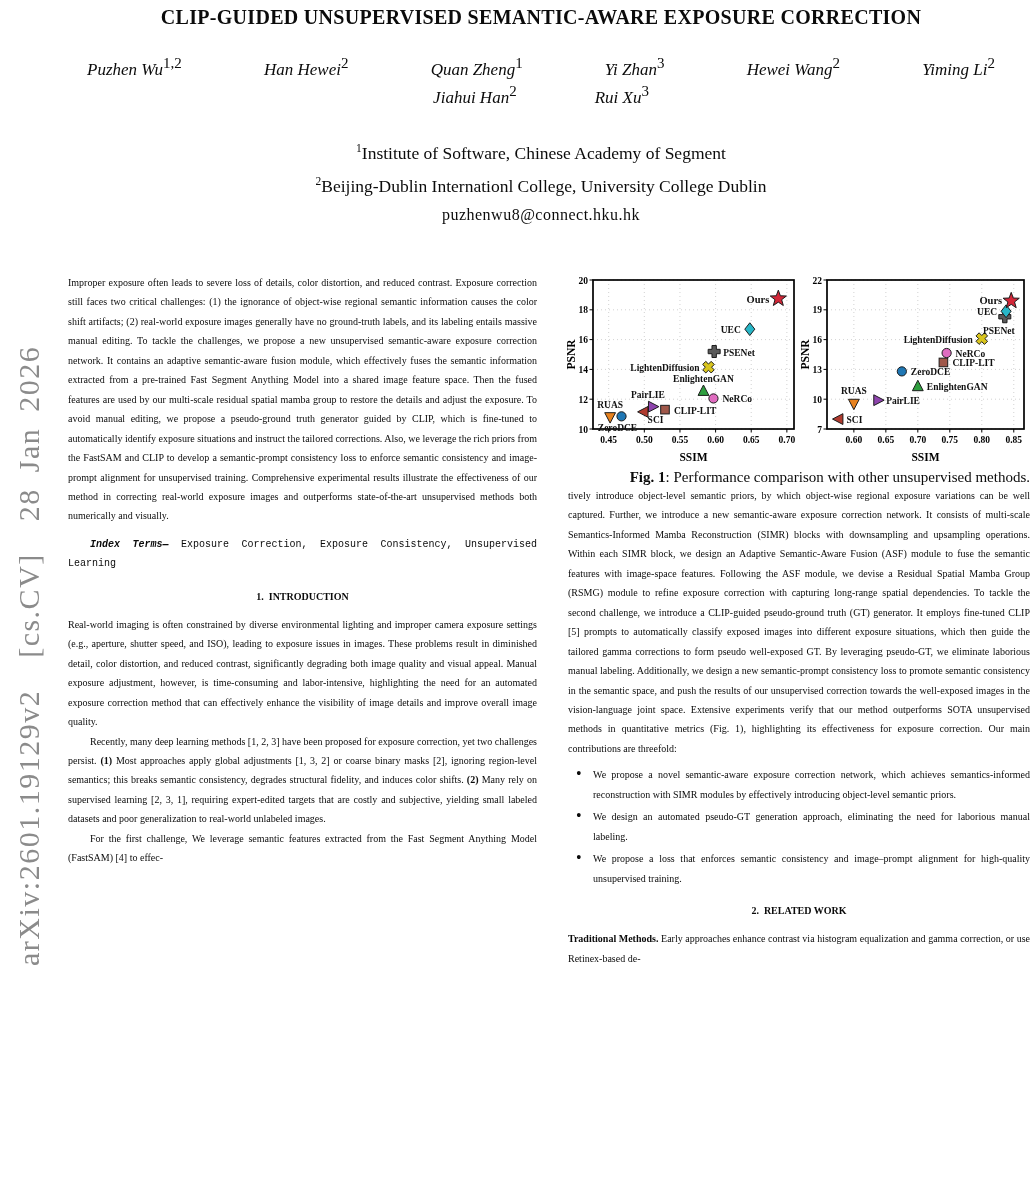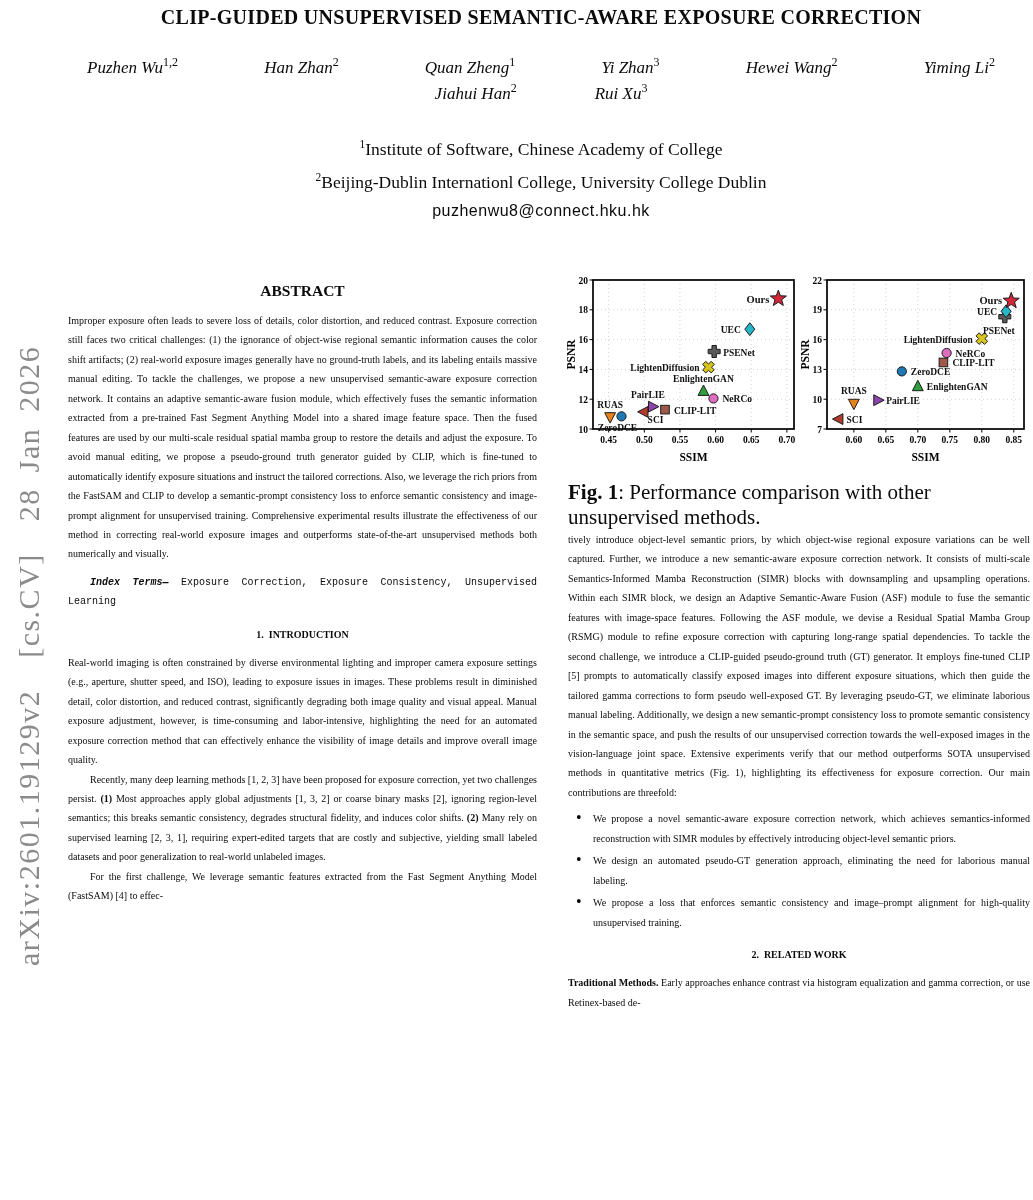--- a/index.html
+++ b/index.html
@@ -14,39 +14,39 @@
     transform:rotate(-90deg);transform-origin:0 0;
     font-size:30px;color:#8b8b8b;white-space:pre;
     letter-spacing:1.5px;word-spacing:7px;
   }
   
   .page-header{position:absolute;top:0;left:60px;width:962px;}
   .paper-title{margin-top:6px;text-align:center;font-weight:bold;font-size:20px;letter-spacing:.3px;}
   .authors-row1{display:flex;justify-content:space-between;width:908px;margin:26px auto 0;
     font-style:italic;font-size:17px;}
   .authors-row2{display:flex;justify-content:center;gap:78px;margin-top:3px;font-style:italic;font-size:17px;}
-  .author sup{font-style:normal;font-size:12px;}
+  .author sup{font-style:normal;font-size:15px;}
   .affiliations{margin-top:28px;text-align:center;font-size:17.5px;line-height:27.5px;}
   .affil sup{font-size:11.5px;}
   .email{margin-top:6px;text-align:center;
-    font-family:Liberation Sans, sans-serif;font-size:16px;letter-spacing:.5px;}
+    font-family:Liberation Serif, serif;font-size:16px;letter-spacing:.5px;}
   
   .columns{position:absolute;top:273px;left:68px;width:962px;display:flex;gap:31px;}
   .col-left{width:469px;}
   .col-right{width:462px;}
   p{margin:0;font-size:10px;line-height:19.45px;text-align:justify;}
   .indent{text-indent:22px;}
   .sec-heading{text-align:center;font-weight:bold;font-size:10px;margin:17px 0 13px;}
   .abs-heading{text-align:center;font-weight:bold;font-size:15.5px;margin:9px 0 11px;}
   .index-terms{margin-top:9px;text-indent:22px;font-family:Liberation Mono, monospace;}
   .it-label{font-weight:bold;font-style:italic;}
   .b{font-weight:bold;}
   
   .figure-row{display:flex;gap:0;margin-left:-2px;}
-  .fig-caption{margin-top:11px;font-size:21px;text-align:left;}
+  .fig-caption{font-size:15px;text-align:right;}
   .fig-caption .b{font-weight:bold;}
   .after-fig{}
   
   .bullets{margin-top:7px;}
   .bullet{position:relative;padding-left:25px;margin-top:3px;}
   .bullet .dot{position:absolute;left:8px;top:0;}
   
   .tick{font:700 9.5px "Liberation Serif",serif;fill:#000;}
   .axlabel{font:700 11.5px "Liberation Serif",serif;fill:#000;}
   .plabel{font:700 9.5px "Liberation Serif",serif;fill:#111;}
@@ -55,43 +55,42 @@
 </head>
 <body>
 
 <div class="arxiv-strip">arXiv:2601.19129v2  [cs.CV]  28 Jan 2026</div>
 
 <div class="page-header">
   <div class="paper-title">CLIP-GUIDED UNSUPERVISED SEMANTIC-AWARE EXPOSURE CORRECTION</div>
 
   <div class="authors-row1">
     <span class="author"><span>Puzhen Wu</span><sup>1,2</sup></span>
-    <span class="author"><span>Han Zhan</span><sup>2</sup></span>
+    <span class="author"><span>Han Hewei</span><sup>2</sup></span>
     <span class="author"><span>Quan Zheng</span><sup>1</sup></span>
     <span class="author"><span>Yi Zhan</span><sup>3</sup></span>
     <span class="author"><span>Hewei Wang</span><sup>2</sup></span>
     <span class="author"><span>Yiming Li</span><sup>2</sup></span>
   </div>
   <div class="authors-row2">
     <span class="author"><span>Jiahui Han</span><sup>2</sup></span>
     <span class="author"><span>Rui Xu</span><sup>3</sup></span>
   </div>
 
   <div class="affiliations">
-    <div class="affil"><sup>1</sup><span>Institute of Software, Chinese Academy of College</span></div>
+    <div class="affil"><sup>1</sup><span>Institute of Software, Chinese Academy of Segment</span></div>
     <div class="affil"><sup>2</sup><span>Beijing-Dublin Internationl College, University College Dublin</span></div>
   </div>
 
   <div class="email">puzhenwu8@connect.hku.hk</div>
 </div>
 
 <div class="columns">
 
   <div class="col-left">
-    <div class="abs-heading">ABSTRACT</div>
     <p>Improper exposure often leads to severe loss of details, color distortion, and reduced contrast. Exposure correction still faces two critical challenges: (1) the ignorance of object-wise regional semantic information causes the color shift artifacts; (2) real-world exposure images generally have no ground-truth labels, and its labeling entails massive manual editing. To tackle the challenges, we propose a new unsupervised semantic-aware exposure correction network. It contains an adaptive semantic-aware fusion module, which effectively fuses the semantic information extracted from a pre-trained Fast Segment Anything Model into a shared image feature space. Then the fused features are used by our multi-scale residual spatial mamba group to restore the details and adjust the exposure. To avoid manual editing, we propose a pseudo-ground truth generator guided by CLIP, which is fine-tuned to automatically identify exposure situations and instruct the tailored corrections. Also, we leverage the rich priors from the FastSAM and CLIP to develop a semantic-prompt consistency loss to enforce semantic consistency and image-prompt alignment for unsupervised training. Comprehensive experimental results illustrate the effectiveness of our method in correcting real-world exposure images and outperforms state-of-the-art unsupervised methods both numerically and visually.</p>
     <p class="index-terms">
       <span class="it-label">Index Terms—</span><span> Exposure Correction, Exposure Consistency, Unsupervised Learning</span>
     </p>
 
     <div class="sec-heading">1.&nbsp;&nbsp;INTRODUCTION</div>
     <p>Real-world imaging is often constrained by diverse environmental lighting and improper camera exposure settings (e.g., aperture, shutter speed, and ISO), leading to exposure issues in images. These problems result in diminished detail, color distortion, and reduced contrast, significantly degrading both image quality and visual appeal. Manual exposure adjustment, however, is time-consuming and labor-intensive, highlighting the need for an automated exposure correction method that can effectively enhance the visibility of image details and improve overall image quality.</p>
     <p class="indent">
       <span>Recently, many deep learning methods [1, 2, 3] have been proposed for exposure correction, yet two challenges persist. </span><span class="b">(1)</span><span> Most approaches apply global adjustments [1, 3, 2] or coarse binary masks [2], ignoring region-level semantics; this breaks semantic consistency, degrades structural fidelity, and induces color shifts. </span><span class="b">(2)</span><span> Many rely on supervised learning [2, 3, 1], requiring expert-edited targets that are costly and subjective, yielding small labeled datasets and poor generalization to real-world unlabeled images.</span>
     </p>

